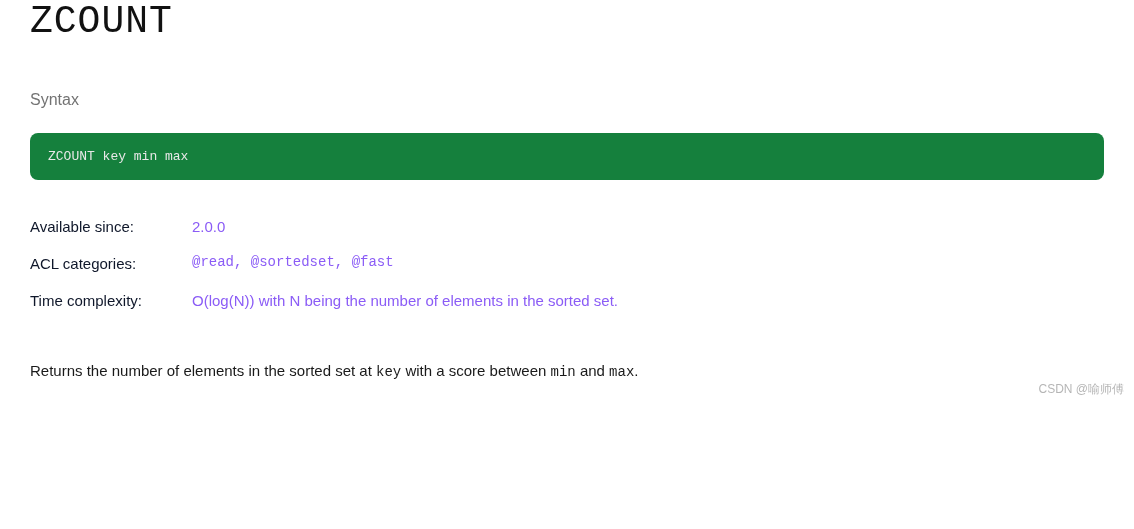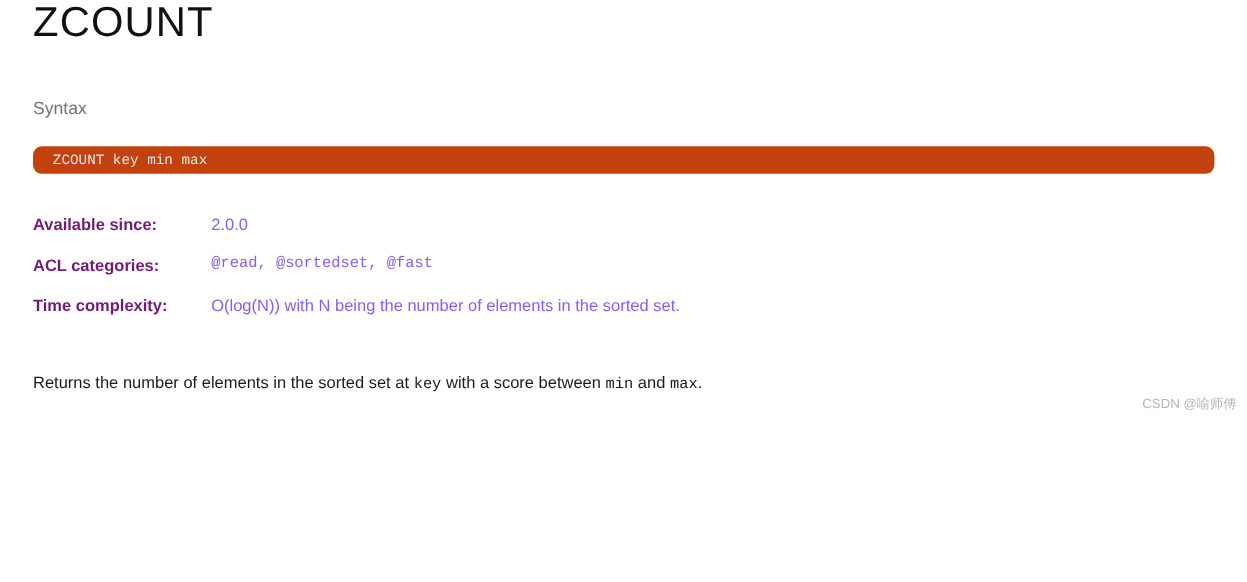--- a/index.html
+++ b/index.html
@@ -15,50 +15,51 @@
       width: 1134px;
       position: relative;
     }
     h1 {
       font-size: 38px;
       font-weight: 500;
       letter-spacing: 1px;
       margin-top: 0;
       margin-bottom: 48px;
       color: #111;
+      font-family: Liberation Mono, monospace;
     }
     h2 {
       font-size: 16px;
       font-weight: 400;
       margin-bottom: 24px;
       color: #737373;
     }
     .code-block {
-      background: #c2410c;
+      background: #15803d;
       color: #e8e8e8;
-      padding: 5px 18px;
+      padding: 16px 18px;
       border-radius: 8px;
       font-family: "SFMono-Regular", Consolas, "Liberation Mono", Menlo, monospace;
       font-size: 13px;
       margin-bottom: 36px;
     }
     .meta-table {
       margin-bottom: 48px;
     }
     .meta-row {
       display: flex;
       margin-bottom: 16px;
       font-size: 15px;
       line-height: 1.4;
     }
     .meta-label {
-      font-weight: 700;
+      font-weight: 400;
       width: 162px;
       flex-shrink: 0;
-      color: #701a75;
+      color: #0f172a;
     }
     .meta-value {
       color: #8b5cf6;
     }
     .mono {
       font-family: "SFMono-Regular", Consolas, "Liberation Mono", Menlo, monospace;
       font-size: 14px;
     }
     .description p {
       font-size: 15px;

